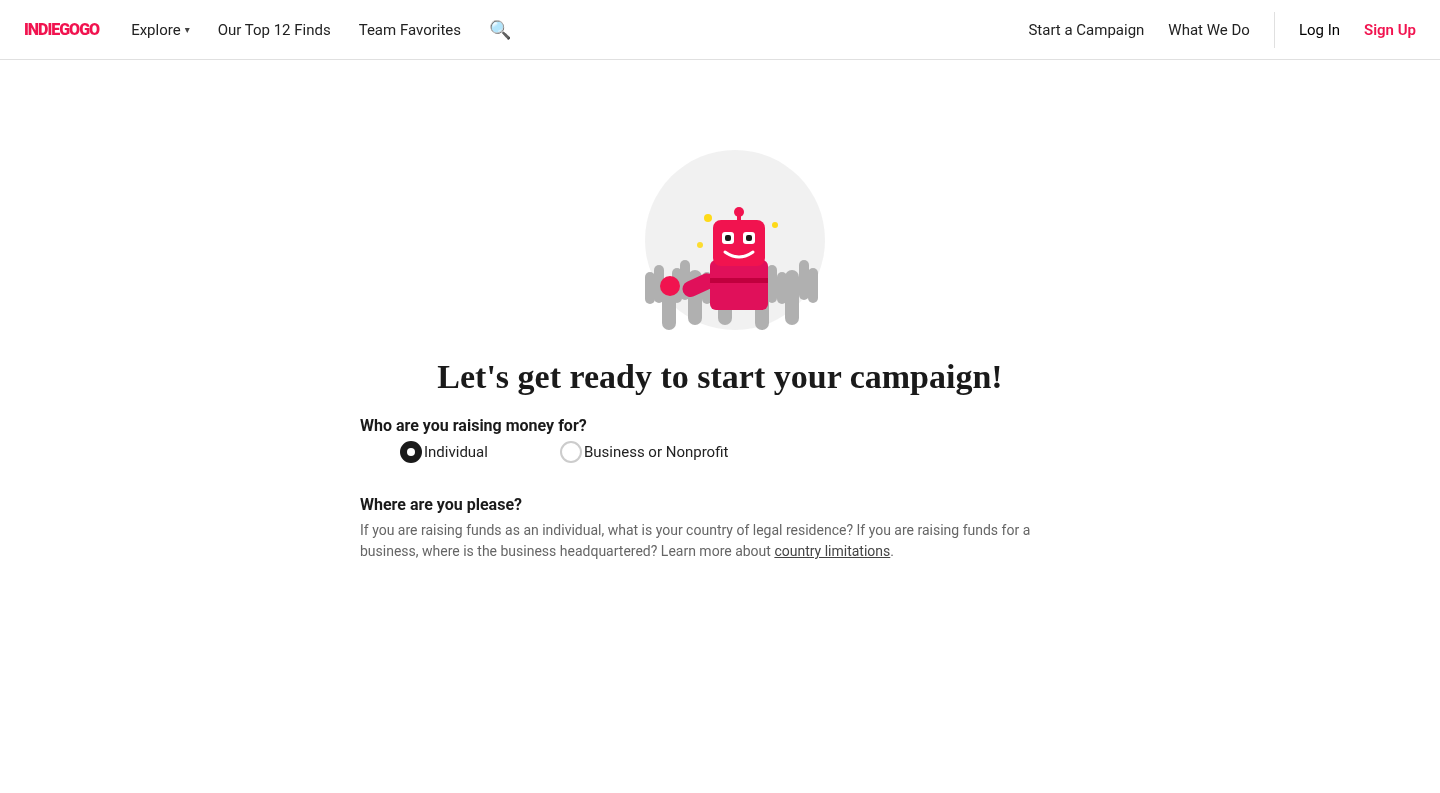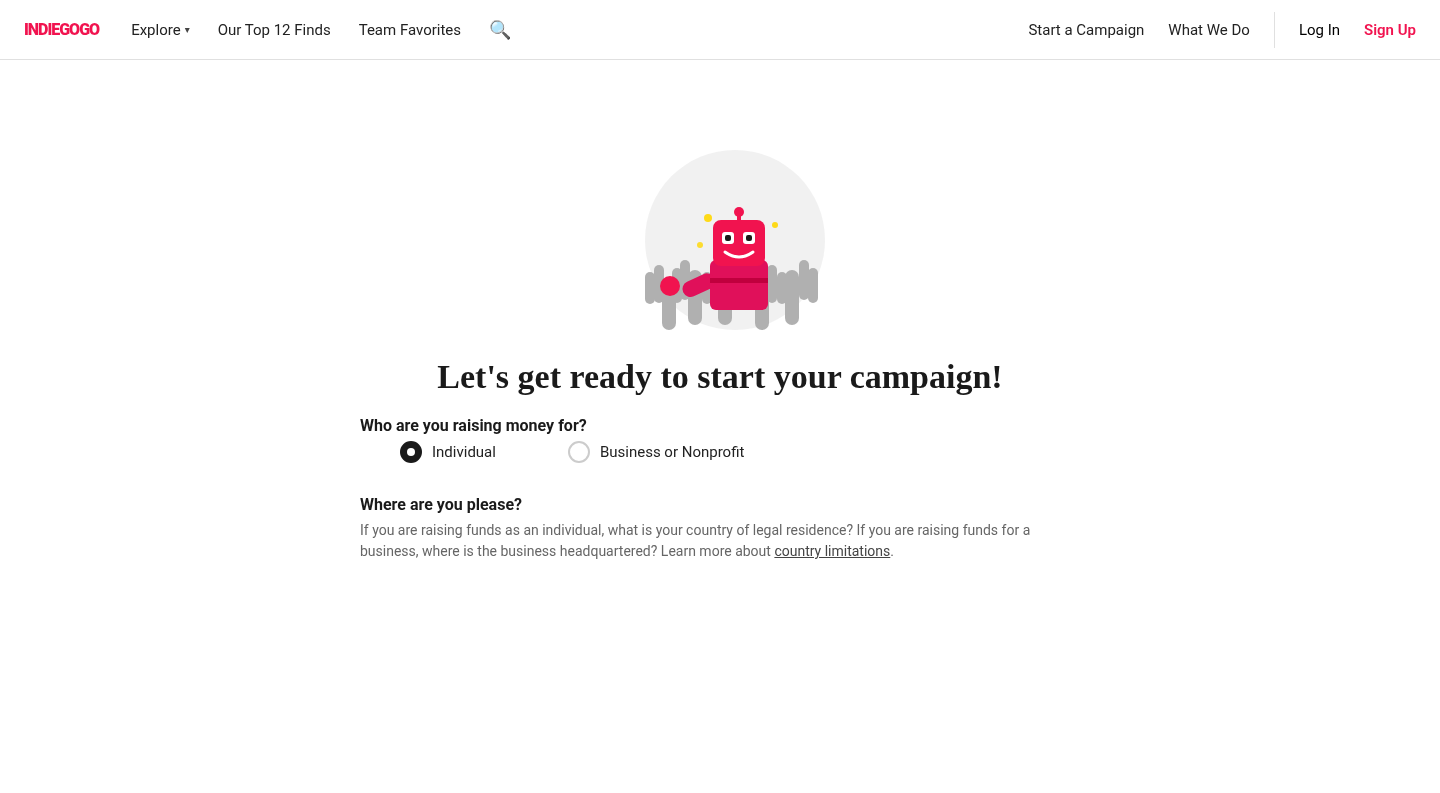--- a/index.html
+++ b/index.html
@@ -141,21 +141,21 @@
       cursor: pointer;
     }
     .radio-group {
       display: flex;
       gap: 32px;
       align-items: center;
     }
     .radio-label {
       display: flex;
       align-items: center;
-      gap: 10px;
+      gap: 2px;
       font-size: 15px;
       color: #222;
       cursor: pointer;
       padding-left: 40px;
     }
     
     .radio-circle {
       width: 22px;
       height: 22px;
       border-radius: 50%;

